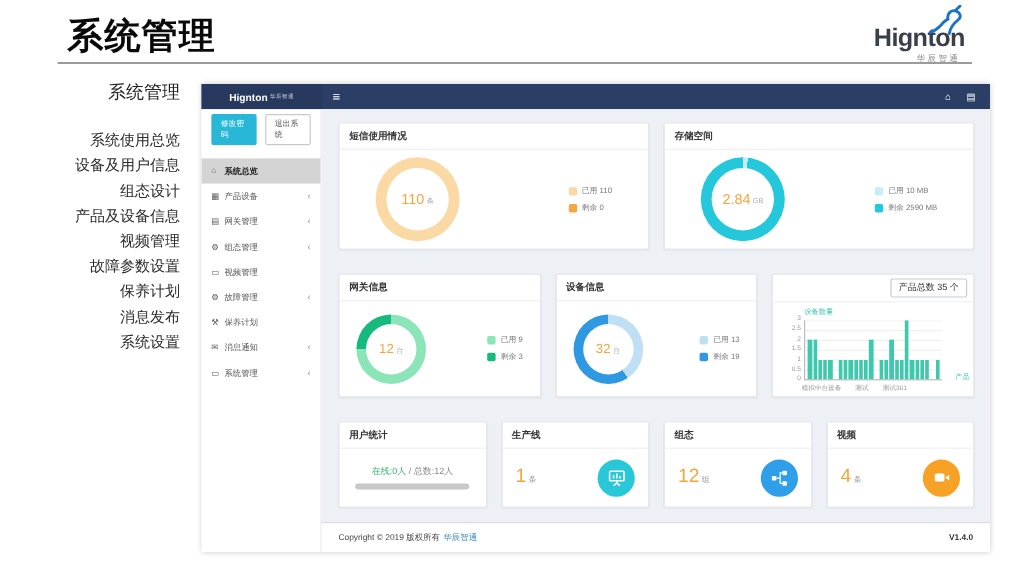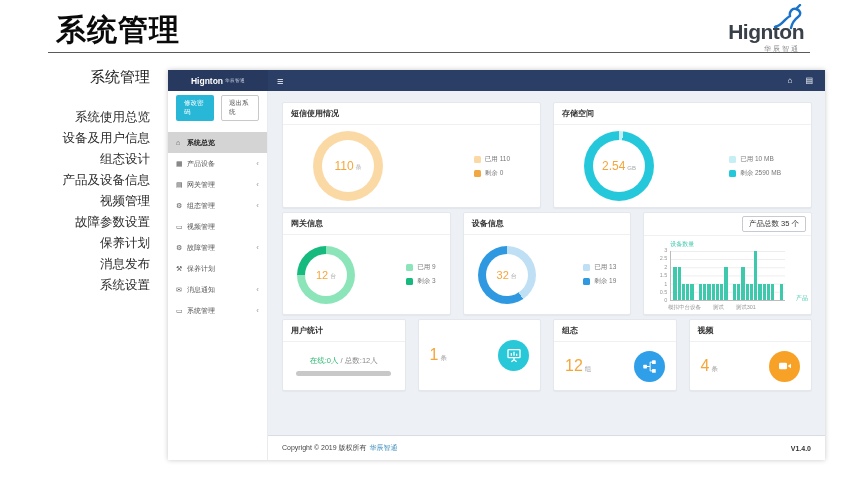--- a/index.html
+++ b/index.html
@@ -40,21 +40,21 @@
   .btn { font-size:6.5px; padding:3px 7px; border-radius:2px; cursor:pointer; border:1px solid transparent; }
   .btn-primary { background:#29b7d8; color:#fff; }
   .btn-default { background:#fff; border-color:#c9c9c9; color:#555; }
   .menu { margin-top:2px; }
   .menu-item { display:flex; align-items:center; height:21px; padding:0 8px; font-size:7px; color:#555; cursor:pointer; }
   .menu-item.active { background:#d4d4d4; color:#1d1d1d; font-weight:bold; }
   .mi-icon { width:11px; font-size:7px; color:#5a5a5a; }
   .mi-chevron { margin-left:auto; color:#9a9a9a; font-size:8px; }
 
   .main { flex:1; background:#edf1f6; display:flex; flex-direction:column; min-width:0; }
-  .dash { flex:1; padding:11px 13px 0 14px; display:flex; flex-direction:column; gap:4px; }
+  .dash { flex:1; padding:11px 13px 0 14px; display:flex; flex-direction:column; gap:20px; }
   .row { display:flex; gap:12px; }
   .row1 { height:106px; } .row2 { height:103px; } .row3 { height:72px; }
   .card { background:#fff; border:1px solid #e4e7ec; border-radius:2px; flex:1; display:flex; flex-direction:column;
           box-shadow:0 1px 1px rgba(0,0,0,.04); min-width:0; }
   .card-header { padding:5px 8px; font-size:8px; font-weight:bold; color:#333; border-bottom:1px solid #eef0f3; }
   .card-body { flex:1; display:flex; align-items:center; min-height:0; }
   .donut-body { justify-content:space-between; padding:0 30px;align-items:center; }
   .row2 .donut-body { padding:0 14px; }
 
   .donut { position:relative; border-radius:50%; flex:0 0 auto; }
@@ -225,21 +225,21 @@
                       <span>剩余 0</span>
                     </div>
                 </div>
               </div>
             </div>
             <div class="card">
               <div class="card-header">存储空间</div>
               <div class="card-body donut-body">
                 <div class="donut d-lg" style="background: conic-gradient(rgb(198, 238, 245) 0deg, rgb(198, 238, 245) 2%, rgb(37, 200, 218) 2%, rgb(37, 200, 218) 100%);">
                   <div class="hole">
-                      <span class="dval">2.54</span>
+                      <span class="dval">2.84</span>
                       <span class="dunit">GB</span>
                     </div>
                 </div>
                 <div class="legend">
                   <div class="lrow">
                       <span class="sw" style="background: rgb(198, 238, 245);"></span>
                       <span>已用 10 MB</span>
                     </div>
                   <div class="lrow">
                       <span class="sw" style="background: rgb(37, 200, 218);"></span>
@@ -353,20 +353,21 @@
                 <div class="stats-line">
                   <span class="online">在线:0人</span>
                   <span>/</span>
                   <span>总数:12人</span>
                 </div>
                 <div class="progress"></div>
               </div>
             </div>
 
             <div class="card">
+              <div class="card-header">生产线</div>
               <div class="card-body stat-body">
                 <span><span class="stat-value">1</span><span class="stat-unit">条</span></span>
                 <span class="stat-circle" style="background: rgb(41, 200, 216);">
                   <svg width="16" height="16" viewBox="0 0 24 24" fill="none" stroke="#fff" stroke-width="2">
                     <rect x="3" y="4" width="18" height="12" rx="1"></rect>
                     <line x1="8" y1="13" x2="8" y2="9"></line>
                       <line x1="12" y1="13" x2="12" y2="7"></line>
                       <line x1="16" y1="13" x2="16" y2="10"></line>
                     <line x1="12" y1="16" x2="12" y2="19"></line>
                       <line x1="8" y1="22" x2="12" y2="19"></line>

